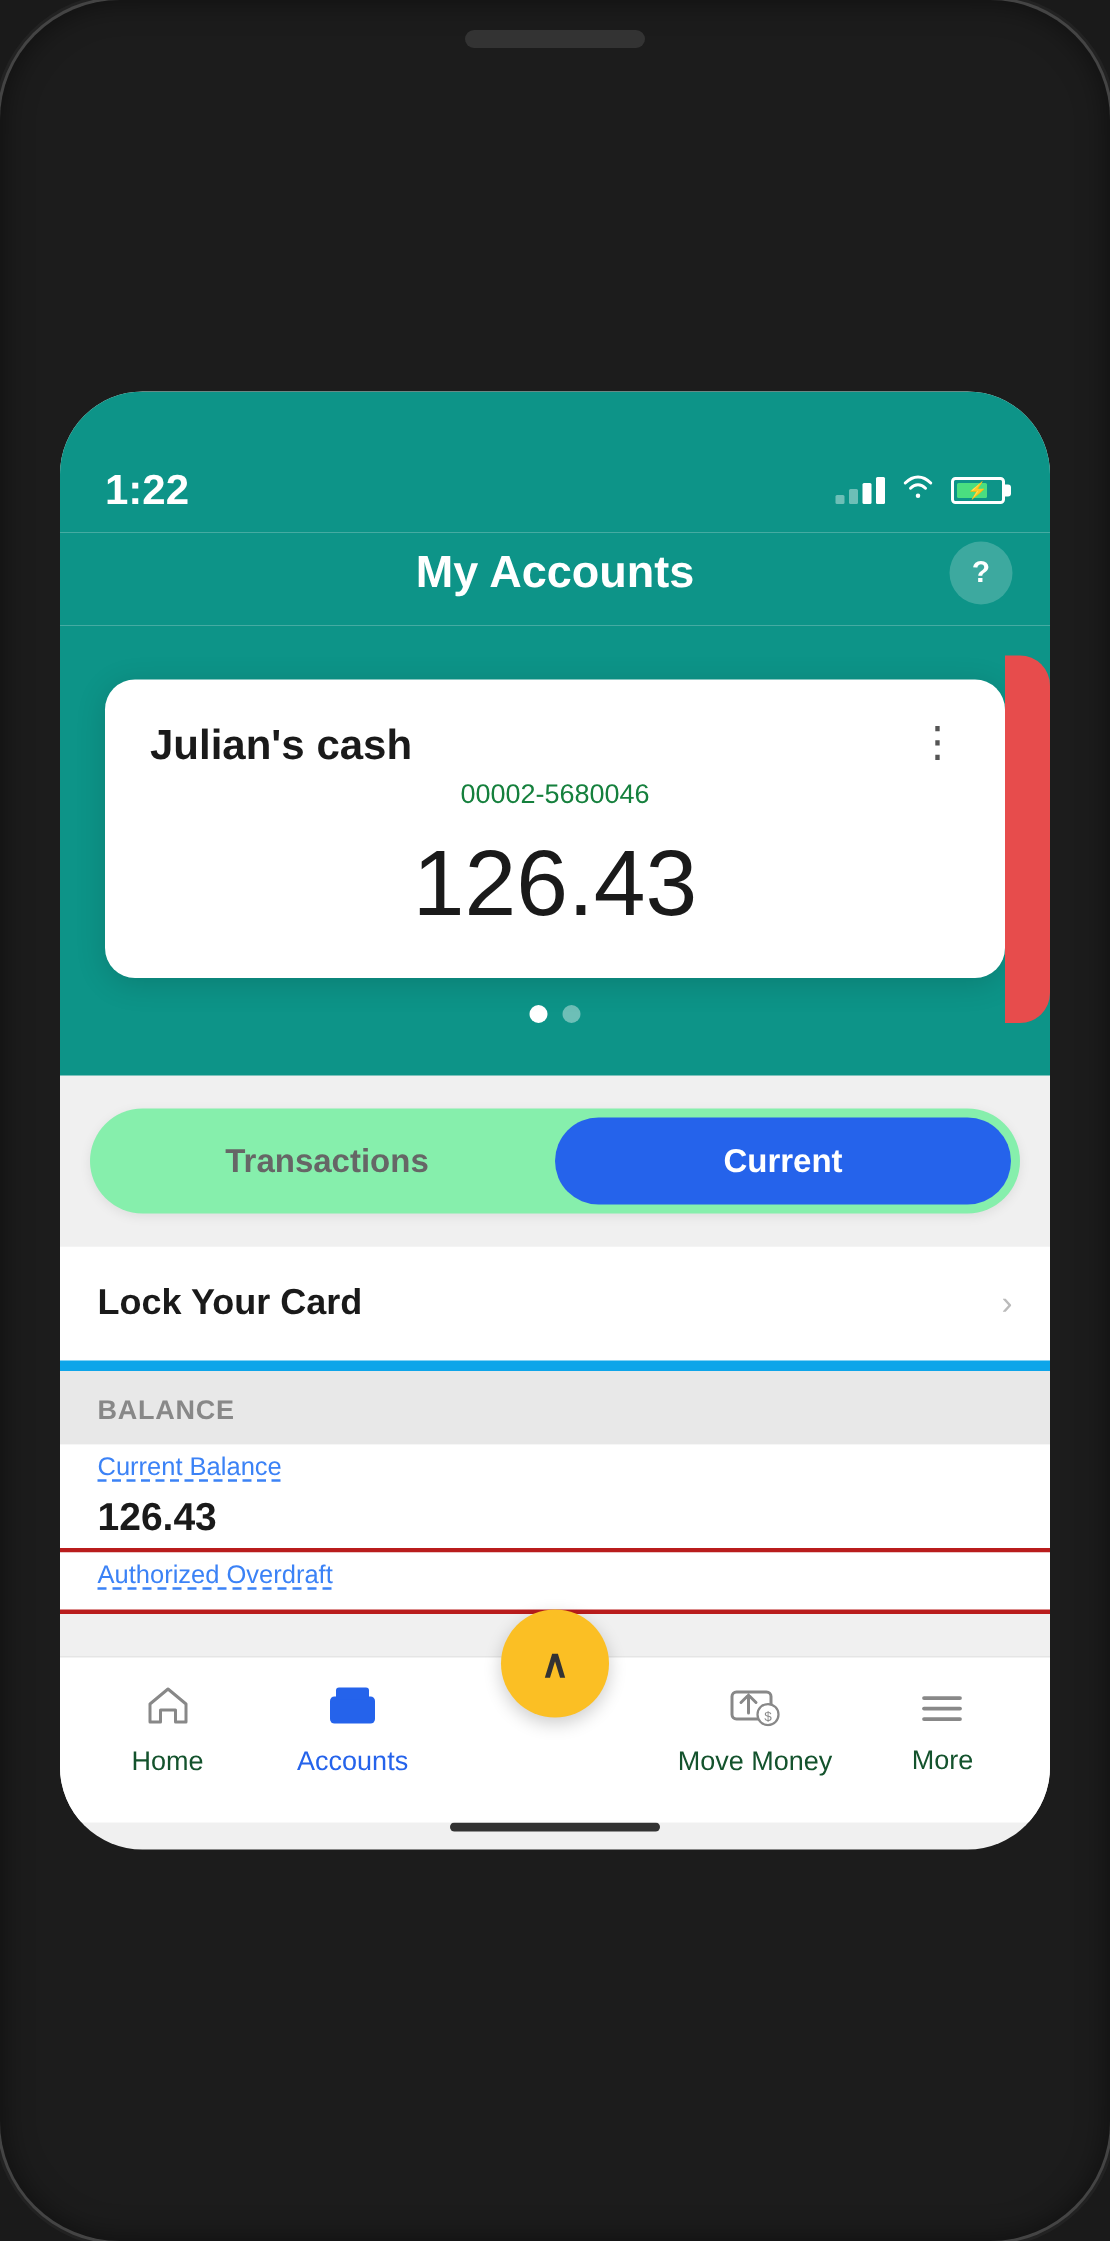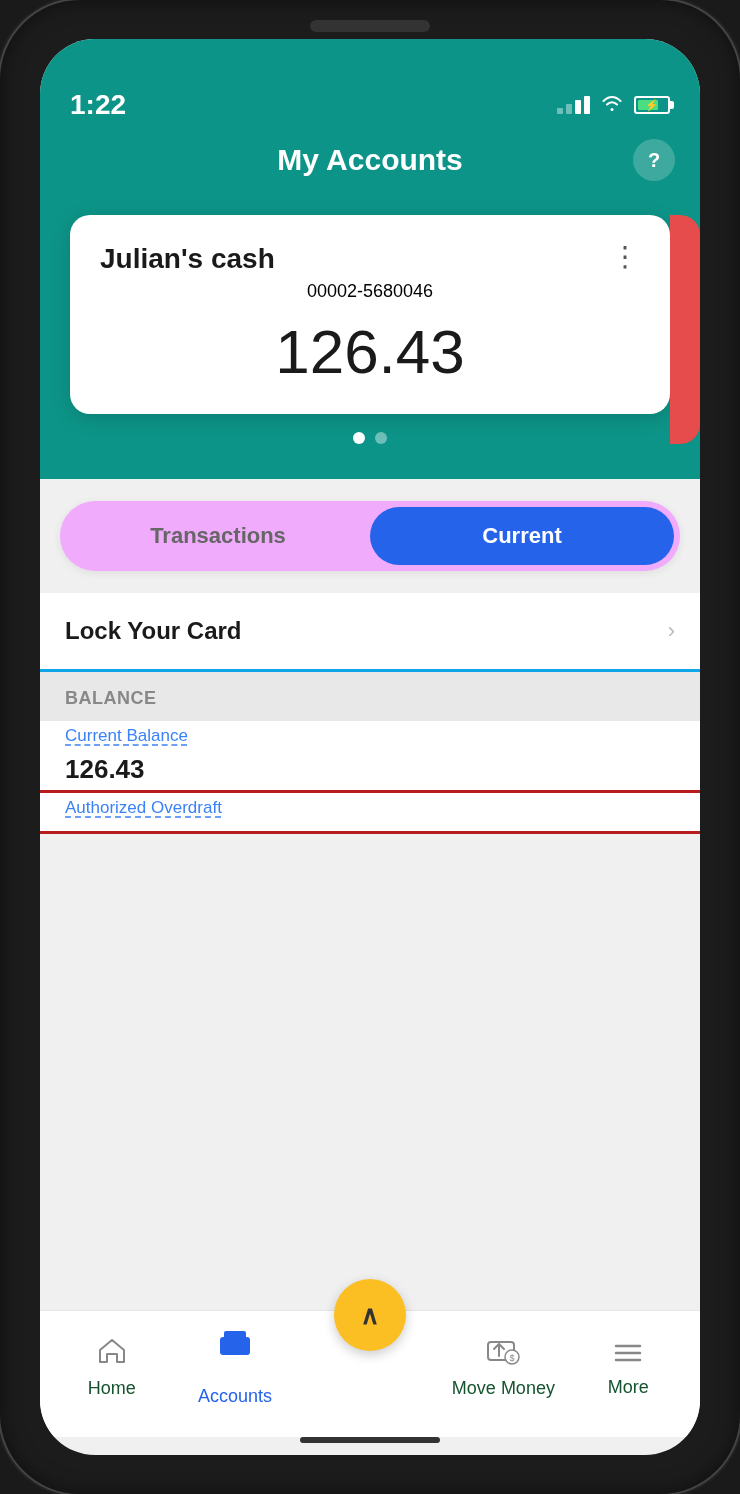--- a/index.html
+++ b/index.html
@@ -20,21 +20,21 @@
       border-radius: 80px;
       position: relative;
       display: flex;
       justify-content: center;
       align-items: center;
       box-shadow: 0 0 0 2px #444, 0 0 0 4px #222, inset 0 0 20px rgba(0,0,0,0.5);
     }
 
     .phone-screen {
       width: 660px;
-      height: 1416px;
+      height: 972px;
       background: #f0f0f0;
       border-radius: 55px;
       overflow: hidden;
       position: relative;
       display: flex;
       flex-direction: column;
     }
 
     
     .speaker {
@@ -166,21 +166,21 @@
     .card-area {
       background: #0d9488;
       padding: 20px 25px 30px;
       position: relative;
     }
 
     .account-card {
       background: white;
       border-radius: 20px;
       padding: 28px 30px;
-      margin: 0 5px;
+      margin: 16px 5px;
       box-shadow: 0 4px 20px rgba(0,0,0,0.15);
       position: relative;
     }
 
     .card-header {
       display: flex;
       justify-content: space-between;
       align-items: flex-start;
       margin-bottom: 6px;
     }
@@ -193,21 +193,21 @@
 
     .card-menu-dots {
       font-size: 28px;
       color: #555;
       cursor: pointer;
       line-height: 1;
       letter-spacing: 1px;
     }
 
     .card-account-number {
-      color: #000000;
+      color: #15803d;
       font-size: 18px;
       margin-bottom: 16px;
       text-align: center;
     }
 
     .card-balance {
       font-size: 62px;
       font-weight: 400;
       color: #1a1a1a;
       text-align: center;
@@ -248,21 +248,21 @@
       border-radius: 0 20px 20px 0;
     }
 
     
     .tab-section {
       background: #f0f0f0;
       padding: 22px 20px;
     }
 
     .tab-container {
-      background: #f0abfc;
+      background: #86efac;
       border-radius: 50px;
       display: flex;
       padding: 6px;
       box-shadow: 0 2px 8px rgba(0,0,0,0.08);
     }
 
     .tab-btn {
       flex: 1;
       padding: 16px;
       border: none;
@@ -302,21 +302,21 @@
       letter-spacing: 0.5px;
       text-transform: uppercase;
     }
 
     .list-item {
       background: white;
       padding: 24px 25px;
       display: flex;
       justify-content: space-between;
       align-items: center;
-      border-bottom: 3px solid #0ea5e9;
+      border-bottom: 7px solid #0ea5e9;
       cursor: pointer;
     }
 
     .list-item-text {
       font-size: 24px;
       font-weight: 600;
       color: #1a1a1a;
     }
 
     .chevron-right {
@@ -369,21 +369,20 @@
       font-size: 28px;
     }
 
     .nav-label {
       font-size: 18px;
       color: #14532d;
     }
 
     .nav-label-active {
       color: #2563eb;
-      margin-top: 16px;
     }
 
     
     .fab-container {
       position: absolute;
       top: -32px;
       left: 50%;
       transform: translateX(-50%);
       z-index: 10;
     }

